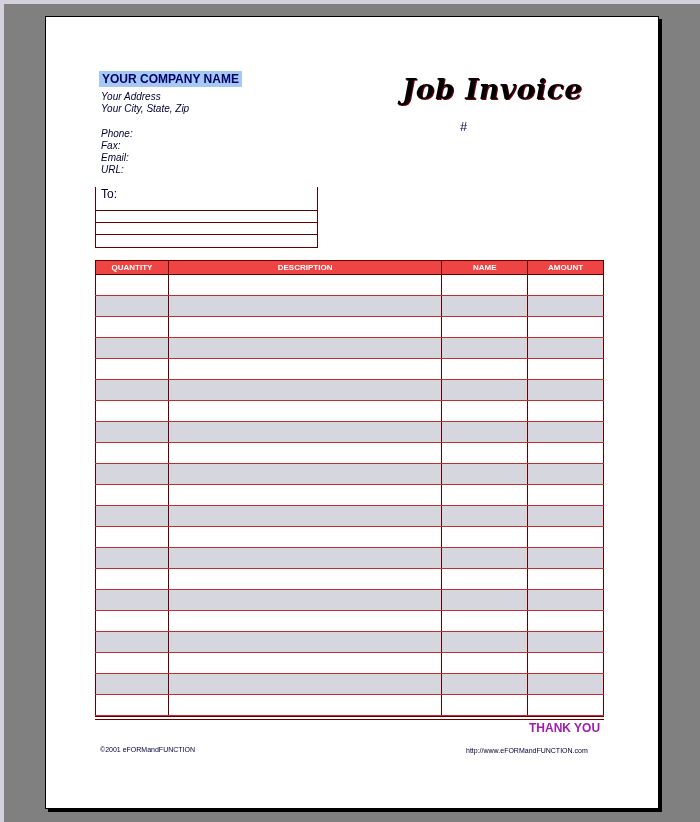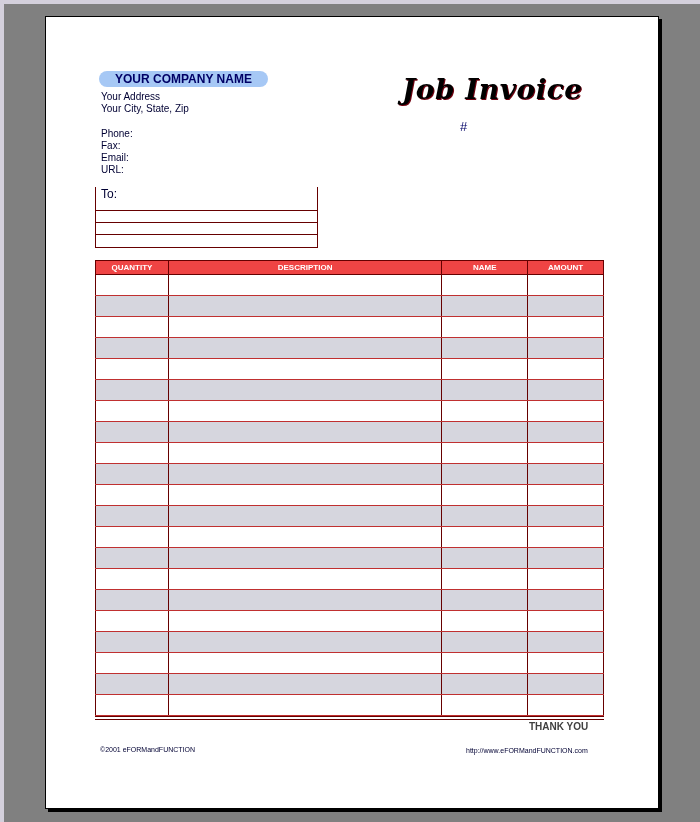--- a/index.html
+++ b/index.html
@@ -1,32 +1,32 @@
 <!DOCTYPE html>
 <html><head>
 <meta charset="utf-8">
 <style>
   html, body { margin:0; padding:0; }
   body { width:700px; height:822px; background:#808080; position:relative; overflow:hidden; font-family:"Liberation Sans", sans-serif; }
   .topstrip { position:absolute; left:0; top:0; width:700px; height:4px; background:#d4d0dc; }
   .leftstrip { position:absolute; left:0; top:0; width:4px; height:822px; background:#d4d0dc; }
   .page { position:absolute; left:45px; top:16px; width:612px; height:791px; background:#fff; border:1px solid #000; box-shadow:3px 3px 0 #000; }
   .abs { position:absolute; }
-  .company { left:53px; top:54px; font-size:12px; font-weight:bold; color:#000066; background:#a6c8f5; padding:1px 16px;border-radius:8px; }
-  .addr { left:55px; font-size:10px; color:#000033; }
+  .company { left:53px; top:54px; font-size:12px; font-weight:bold; color:#000066; background:#a6c8f5; padding:1px 3px; }
+  .addr { left:55px; font-size:10px; color:#000033;font-style:italic; }
   .title { left:356px; top:56px; font-family:"DejaVu Serif", serif; font-style:italic; font-weight:bold; font-size:28px; color:#000000; letter-spacing:0.5px; text-shadow:1px 1px 0 #70000f; }
   .hash { left:414px; top:102px; font-size:13px; color:#000066; }
   .box { border-color:#660000; border-style:solid; }
   .label { font-size:9px; color:#000033; }
   .tbl { position:absolute; left:49px; top:243px; width:509px; border-collapse:collapse; }
   .tbl th { background:#ef4444; color:#fff; font-size:8px; font-weight:bold; height:13px; padding:0; border:1px solid #660000; }
   .tbl td { height:20px; padding:0; border-left:1px solid #660000; border-right:1px solid #660000; border-top:1px solid #c03030; border-bottom:1px solid #c03030; }
   .tbl tr.shade td { background:#d6d6de; }
   .dbl { left:49px; width:509px; height:1px; background:#660000; }
-  .thanks { left:483px; top:704px; font-size:10px; font-weight:bold; color:#404040; }
+  .thanks { left:483px; top:704px; font-size:12px; font-weight:bold; color:#a21caf; }
   .foot { font-size:7px; color:#000033; }
 </style>
 </head>
 <body>
 
 <div class="topstrip"></div>
 <div class="leftstrip"></div>
 
 <div class="page">
   <div class="abs company">YOUR COMPANY NAME</div>

